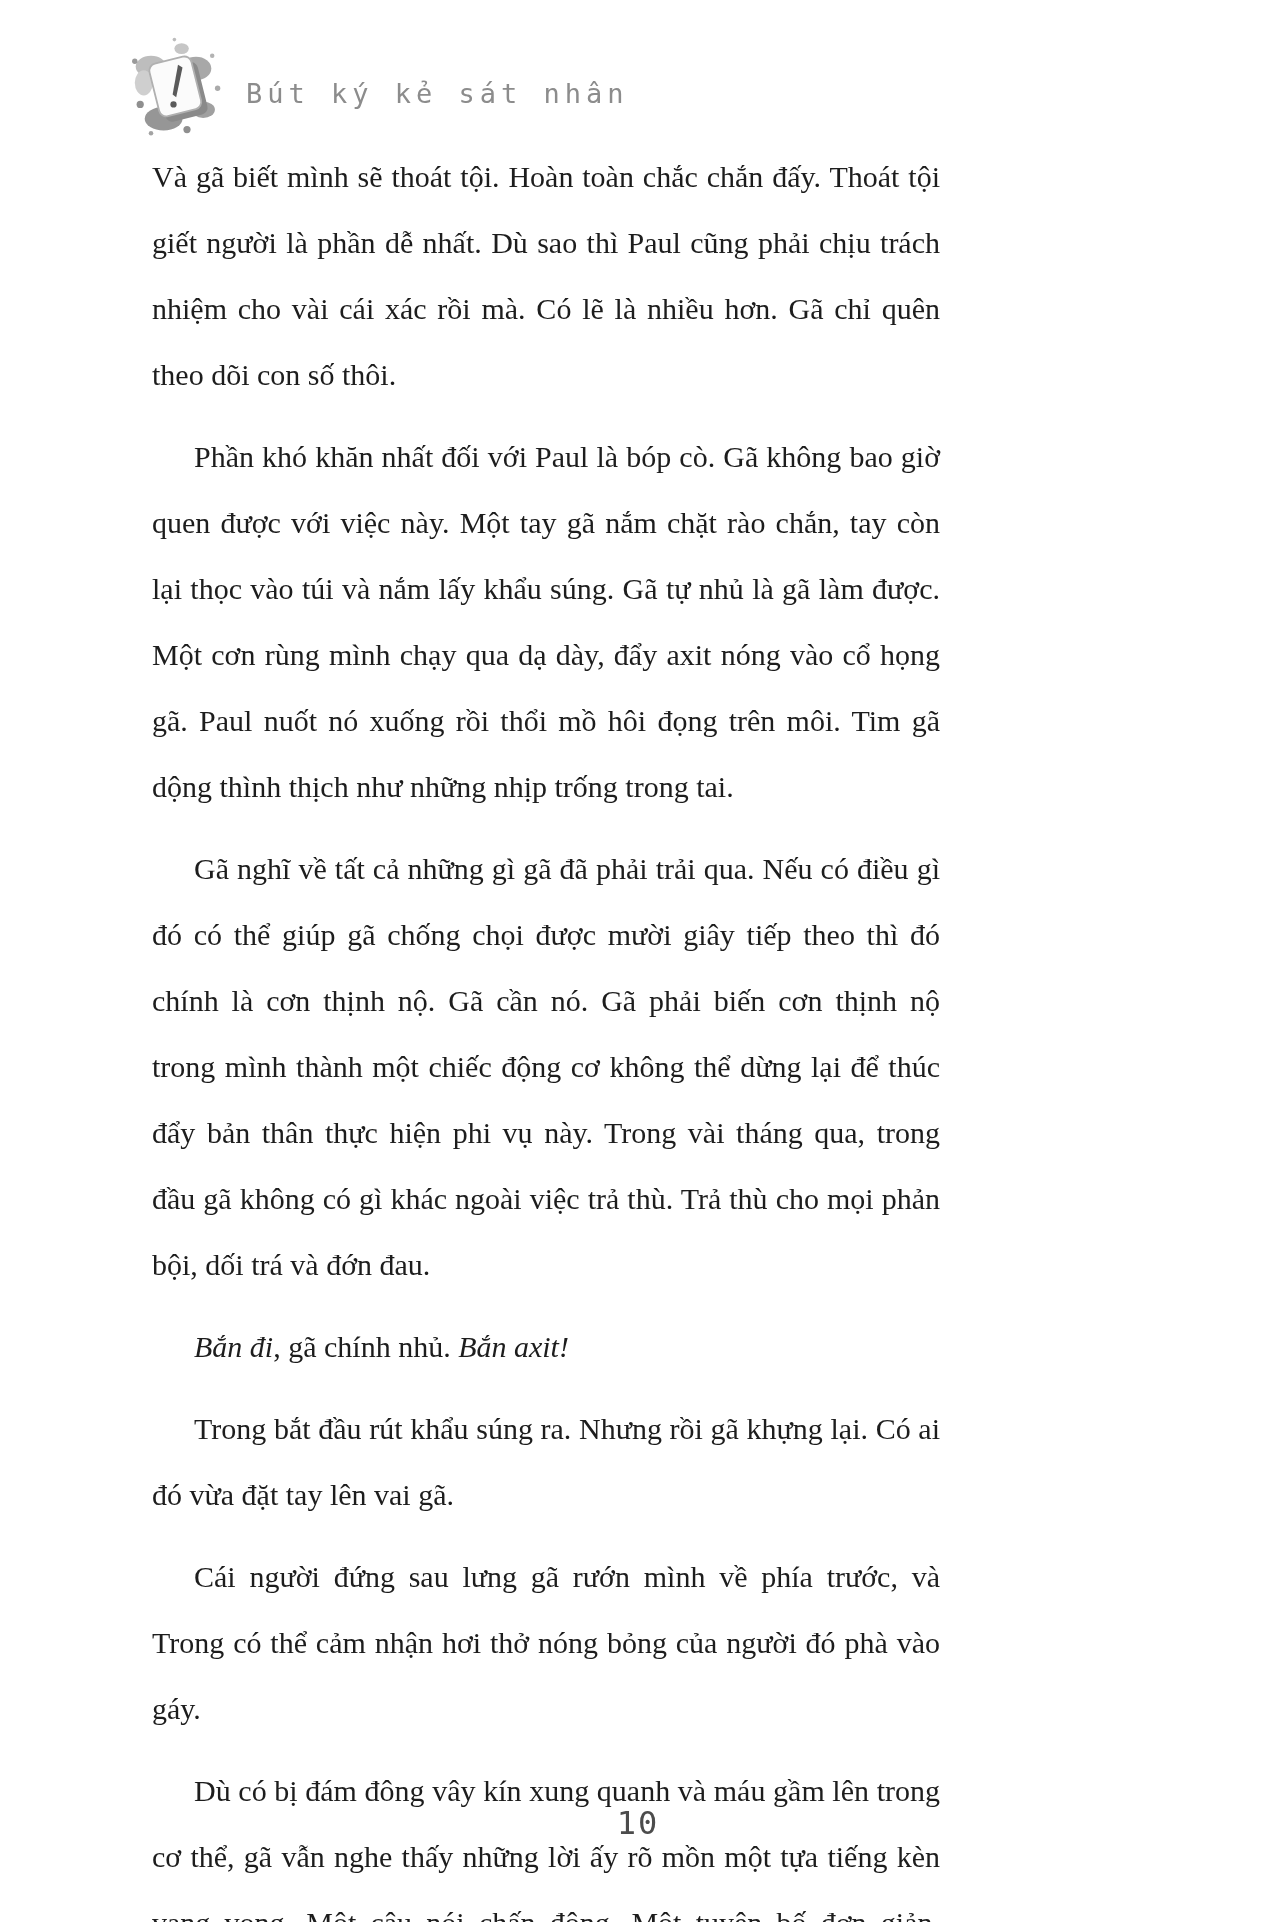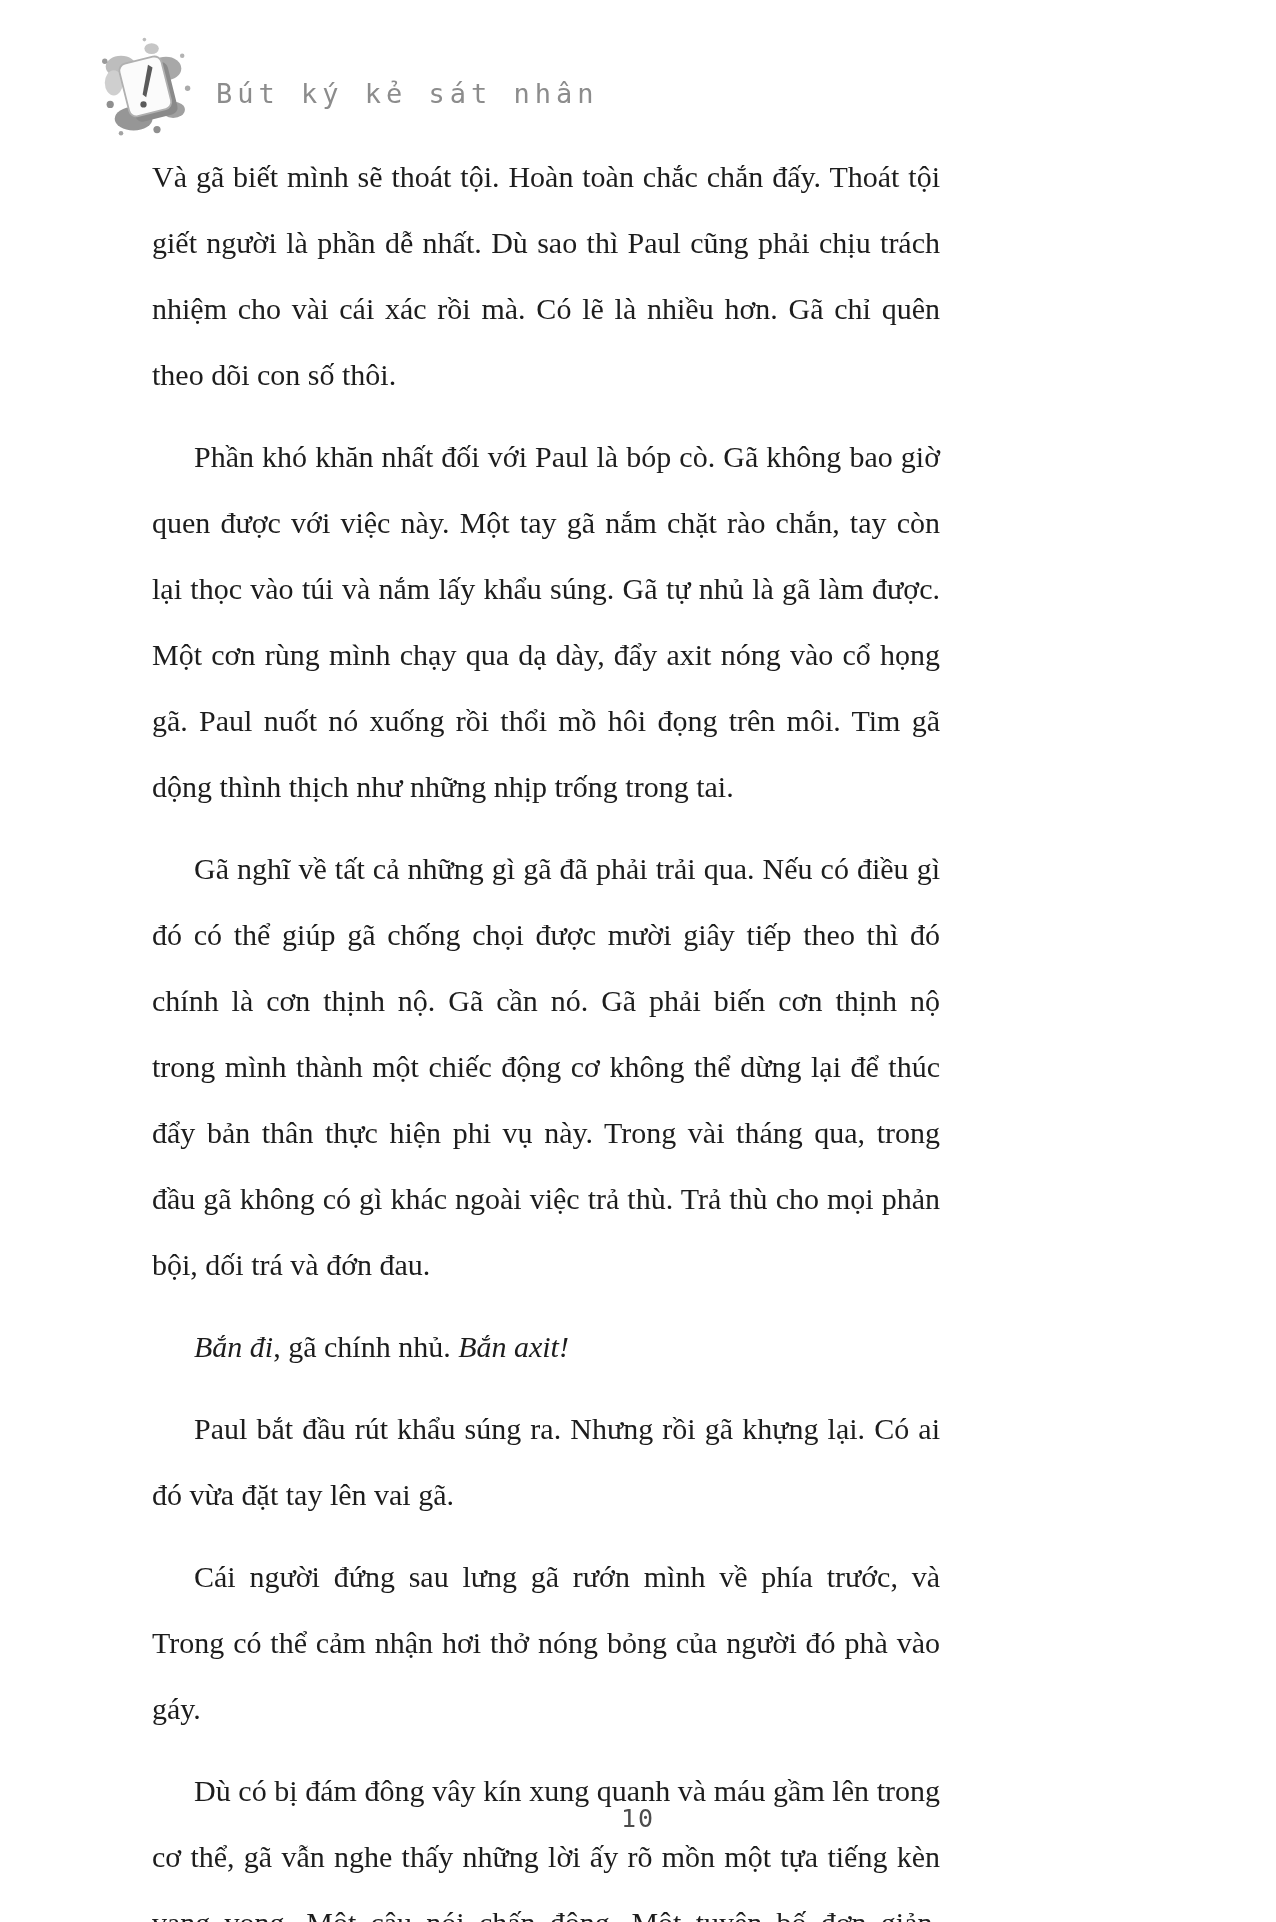--- a/index.html
+++ b/index.html
@@ -9,21 +9,21 @@
   }
   body {
     position: relative;
     width: 1276px;
     height: 1922px;
     font-family: "Liberation Serif", serif;
     overflow: hidden;
   }
   .page-header {
     position: absolute;
-    left: 94px;
+    left: 124px;
     top: 36px;
     display: flex;
     align-items: center;
     gap: 14px;
   }
   .header-icon {
     width: 108px;
     height: 108px;
     flex: 0 0 auto;
   }
@@ -57,21 +57,21 @@
   .italic {
     font-style: italic;
   }
   .page-footer {
     position: absolute;
     left: 0;
     top: 1804px;
     width: 100%;
     text-align: center;
     font-family: "DejaVu Sans Mono", monospace;
-    font-size: 25px;
+    font-size: 32px;
     letter-spacing: 2px;
     color: #4c4c4c;
   }
 </style>
 </head>
 <body>
 
 <header class="page-header">
   <span class="header-icon">
     <svg viewBox="0 0 120 120" width="108" height="108" xmlns="http://www.w3.org/2000/svg">
@@ -99,18 +99,18 @@
     </svg>
   </span>
   <span class="book-title">Bút ký kẻ sát nhân</span>
 </header>
 
 <main class="content">
     <p class="para"><span>Và gã biết mình sẽ thoát tội. Hoàn toàn chắc chắn đấy. Thoát tội giết người là phần dễ nhất. Dù sao thì Paul cũng phải chịu trách nhiệm cho vài cái xác rồi mà. Có lẽ là nhiều hơn. Gã chỉ quên theo dõi con số thôi.</span></p>
     <p class="para indent"><span>Phần khó khăn nhất đối với Paul là bóp cò. Gã không bao giờ quen được với việc này. Một tay gã nắm chặt rào chắn, tay còn lại thọc vào túi và nắm lấy khẩu súng. Gã tự nhủ là gã làm được. Một cơn rùng mình chạy qua dạ dày, đẩy axit nóng vào cổ họng gã. Paul nuốt nó xuống rồi thổi mồ hôi đọng trên môi. Tim gã dộng thình thịch như những nhịp trống trong tai.</span></p>
     <p class="para indent"><span>Gã nghĩ về tất cả những gì gã đã phải trải qua. Nếu có điều gì đó có thể giúp gã chống chọi được mười giây tiếp theo thì đó chính là cơn thịnh nộ. Gã cần nó. Gã phải biến cơn thịnh nộ trong mình thành một chiếc động cơ không thể dừng lại để thúc đẩy bản thân thực hiện phi vụ này. Trong vài tháng qua, trong đầu gã không có gì khác ngoài việc trả thù. Trả thù cho mọi phản bội, dối trá và đớn đau.</span></p>
     <p class="para indent"><span class="italic">Bắn đi</span><span>, gã chính nhủ. </span><span class="italic">Bắn axit!</span></p>
-    <p class="para indent"><span>Paul bắt đầu rút khẩu súng ra. Nhưng rồi gã khựng lại. Có ai đó vừa đặt tay lên vai gã.</span></p>
+    <p class="para indent"><span>Trong bắt đầu rút khẩu súng ra. Nhưng rồi gã khựng lại. Có ai đó vừa đặt tay lên vai gã.</span></p>
     <p class="para indent"><span>Cái người đứng sau lưng gã rướn mình về phía trước, và Trong có thể cảm nhận hơi thở nóng bỏng của người đó phà vào gáy.</span></p>
     <p class="para indent"><span>Dù có bị đám đông vây kín xung quanh và máu gầm lên trong cơ thể, gã vẫn nghe thấy những lời ấy rõ mồn một tựa tiếng kèn vang vọng. Một câu nói chấn động. Một tuyên bố đơn giản. Được nói ra thẳng thắn. Thế nhưng Paul cảm thấy như những lời đó vừa lột sạch da thịt khỏi lưng gã.</span></p>
   </main>
 
 <footer class="page-footer">10</footer>
 
 </body></html>

